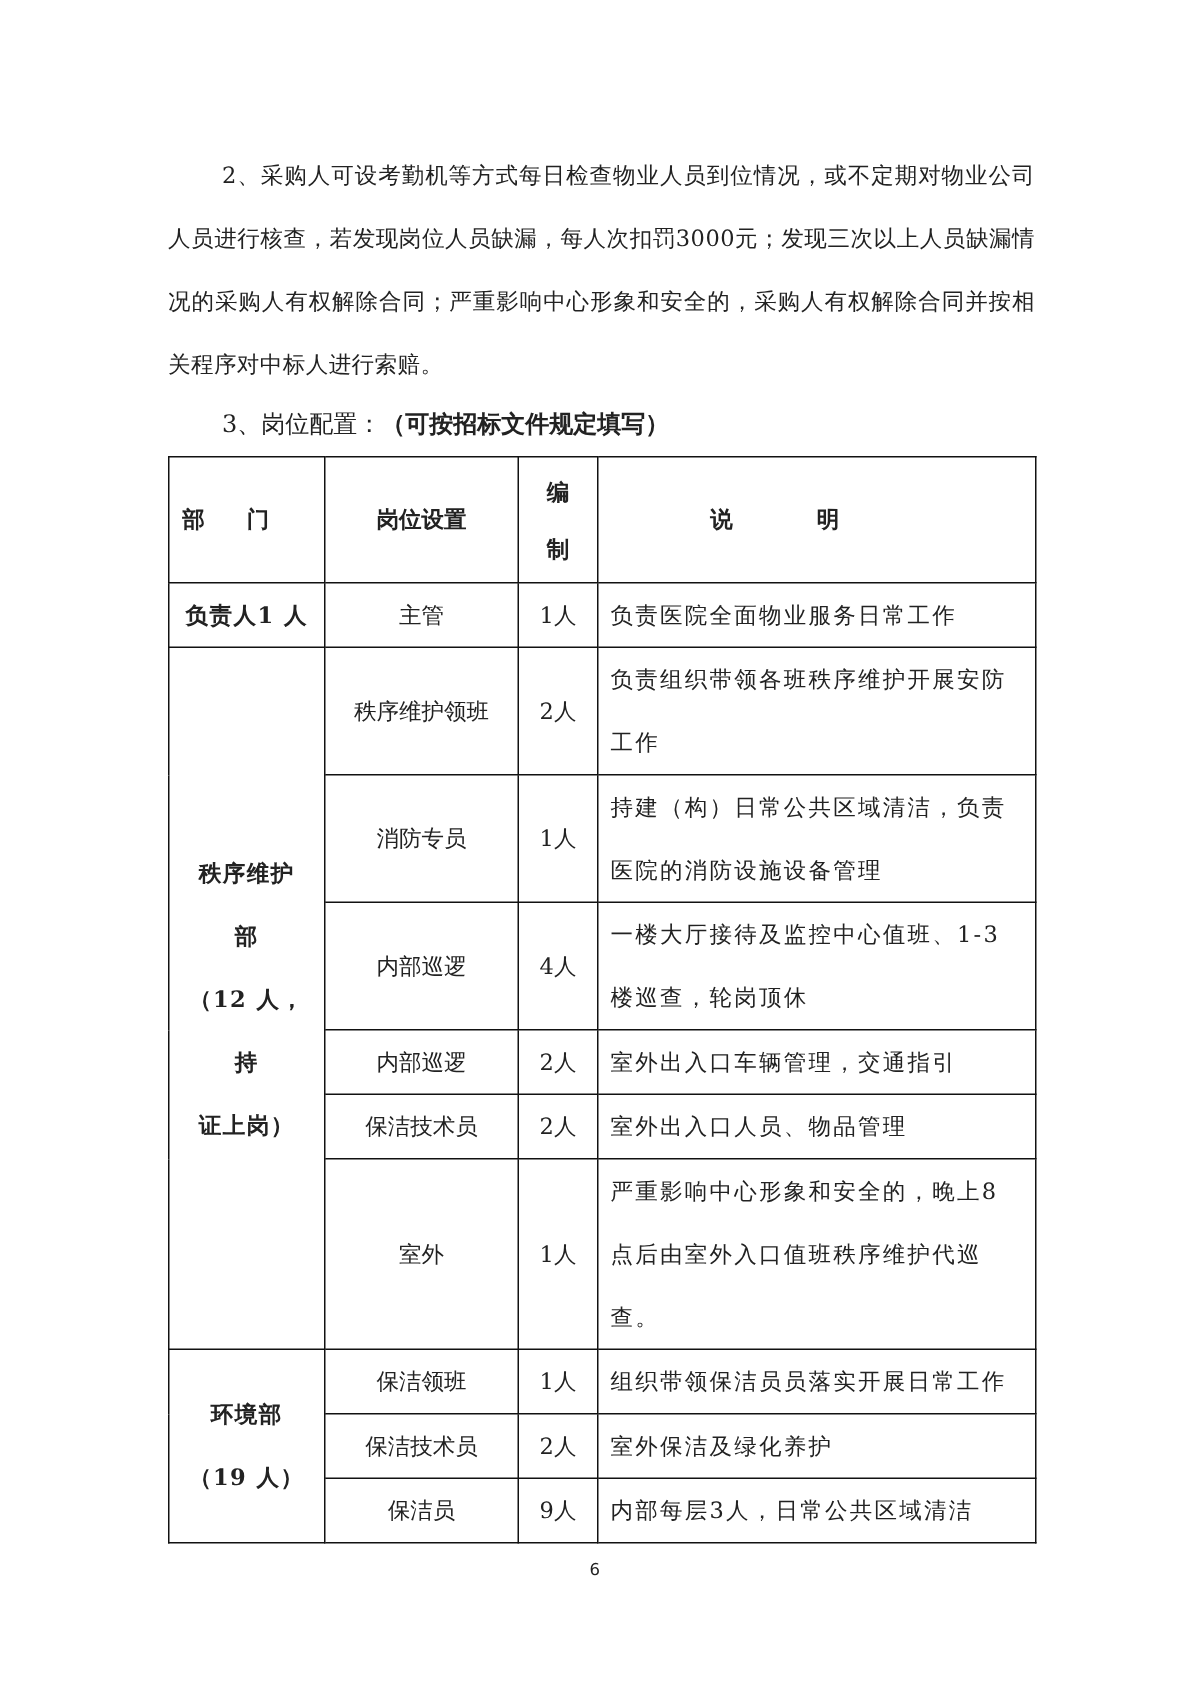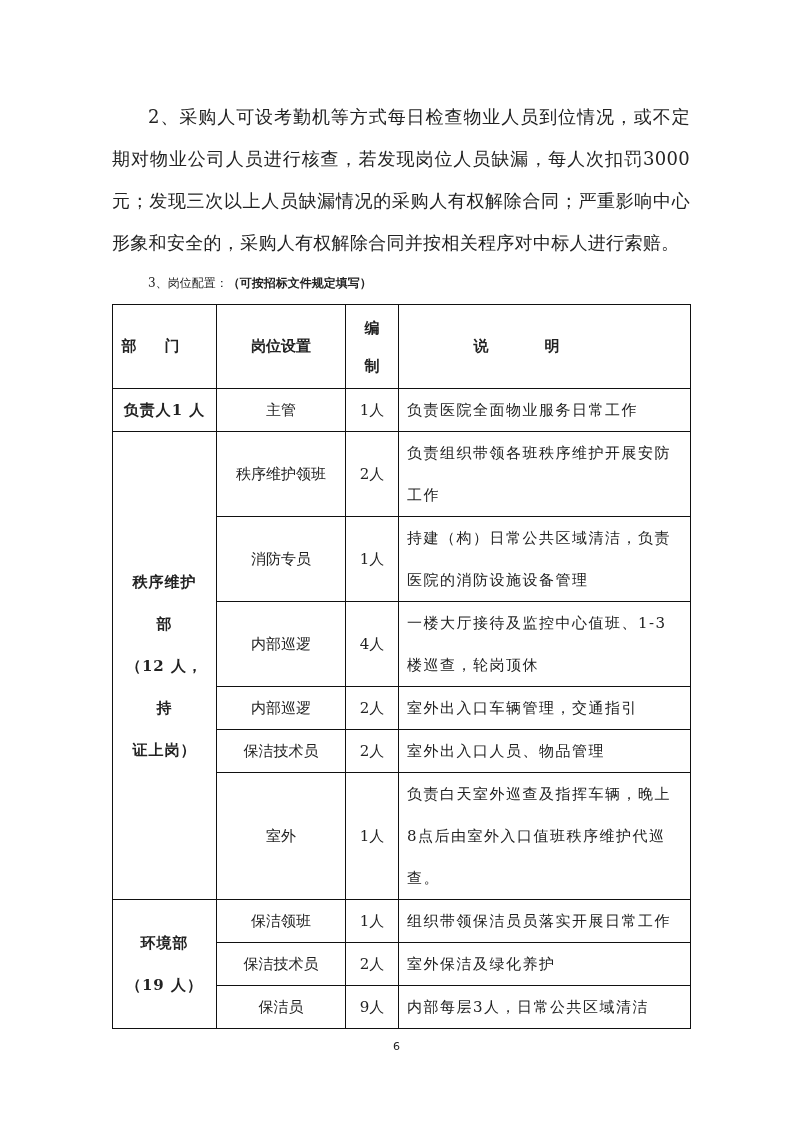--- a/index.html
+++ b/index.html
@@ -3,27 +3,27 @@
 <meta charset="utf-8">
 <style>
   html, body { margin: 0; padding: 0; background: #ffffff; }
   body {
     width: 793px; height: 1122px; position: relative; overflow: hidden;
     font-family: "DejaVu Serif", "Liberation Serif", serif;
     color: #222222;
   }
   .para {
     position: absolute; left: 112px; width: 578px;
-    font-size: 18px; line-height: 42px; letter-spacing: 0.3px;
+    font-size: 15px; line-height: 42px; letter-spacing: 0.3px;
     text-align: justify;
   }
   .para .indent { display: inline-block; width: 36px; }
   .section-title {
     position: absolute; left: 148px; top: 268px;
-    font-size: 12px; line-height: 30px;
+    font-size: 16px; line-height: 30px;
   }
   .section-title .bold { font-weight: bold; }
   table.staff {
     position: absolute; left: 112px; top: 304px;
     border-collapse: collapse; table-layout: fixed;
     width: 578px; font-size: 15px;
   }
   table.staff td, table.staff th {
     border: 1.4px solid #111111;
     padding: 0 8px;
@@ -107,21 +107,21 @@
     <td class="desc">室外出入口车辆管理，交通指引</td>
   </tr>
   <tr class="r1">
     <td class="c">保洁技术员</td>
     <td class="c">2人</td>
     <td class="desc">室外出入口人员、物品管理</td>
   </tr>
   <tr class="r3">
     <td class="c">室外</td>
     <td class="c">1人</td>
-    <td class="desc">负责白天室外巡查及指挥车辆，晚上8点后由室外入口值班秩序维护代巡查。</td>
+    <td class="desc">严重影响中心形象和安全的，晚上8点后由室外入口值班秩序维护代巡查。</td>
   </tr>
 
   <tr class="r1">
     <td class="dept-cell" rowspan="3">
       <div>环境部</div>
       <div>（19 人）</div>
     </td>
     <td class="c">保洁领班</td>
     <td class="c">1人</td>
     <td class="desc">组织带领保洁员员落实开展日常工作</td>

